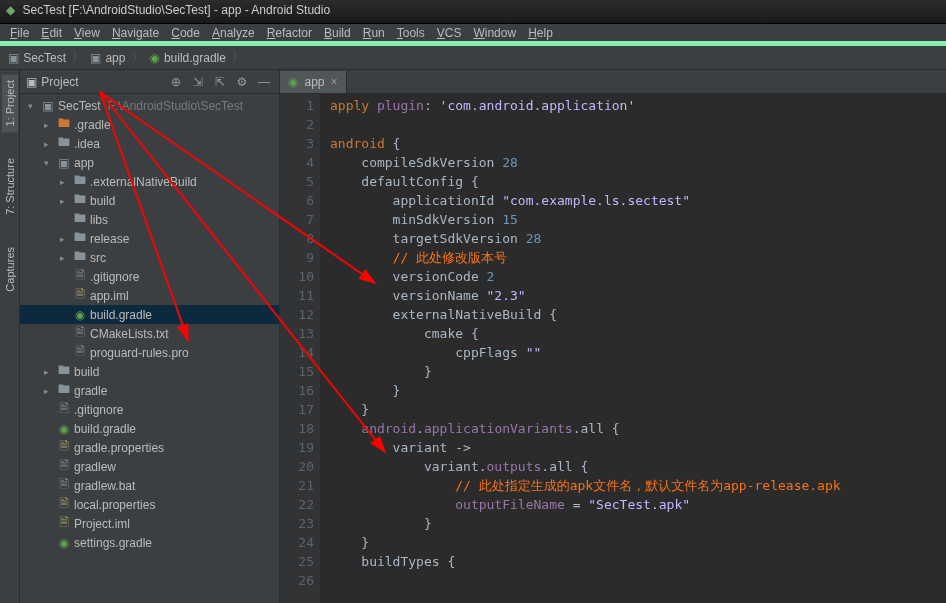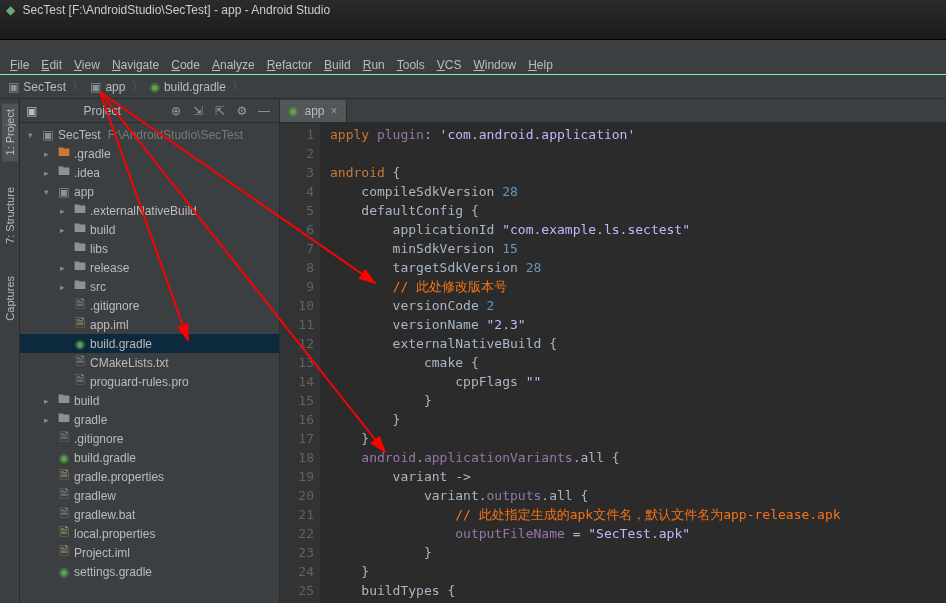--- a/index.html
+++ b/index.html
@@ -1,31 +1,31 @@
 <!DOCTYPE html>
 <html><head>
 <meta charset="utf-8">
 <style>
 * { margin: 0; padding: 0; box-sizing: border-box; }
 body { font-family: "Segoe UI", Arial, sans-serif; font-size: 12px; background: #3c3f41; color: #bbbbbb; width: 946px; height: 603px; overflow: hidden; position: relative; }
-.titlebar { height: 40px; background: linear-gradient(#2b2b2b,#1a1a1a); color: #cccccc; padding: 3px 6px; font-size: 12px; border-bottom: 1px solid #000; }
+.titlebar { height: 24px; background: linear-gradient(#2b2b2b,#1a1a1a); color: #cccccc; padding: 3px 6px; font-size: 12px; border-bottom: 1px solid #000; }
 .titlebar .icon { color: #6aab73; margin-right: 4px; }
-.menubar { height: 22px; background: #3c3f41; border-bottom: 1px solid #86efac; padding: 0 4px; display: flex; align-items: flex-end; margin-top: 13px; }
+.menubar { height: 22px; background: #3c3f41; border-bottom: 5px solid #86efac; padding: 0 4px; display: flex; align-items: flex-start; }
 .menubar .item { padding: 2px 6px; cursor: pointer; color: #bbbbbb; }
 .menubar .item u { text-decoration: underline; }
 .breadcrumb { height: 24px; background: #3c3f41; border-bottom: 1px solid #2b2b2b; display: flex; align-items: center; padding: 0 4px; }
 .bc-item { display: flex; align-items: center; padding: 0 4px; gap: 4px; }
 .bc-sep { color: #666; margin: 0 2px; }
 .mainarea { display: flex; height: calc(603px - 22px - 22px - 24px); }
 .leftgutter { width: 20px; background: #3c3f41; border-right: 1px solid #2b2b2b; display: flex; flex-direction: column; align-items: center; padding-top: 4px; gap: 20px; }
 .leftgutter .tab { writing-mode: vertical-rl; transform: rotate(180deg); padding: 6px 2px; font-size: 11px; color: #bbbbbb; cursor: pointer; }
 .leftgutter .tab.active { background: #4e5254; }
 .projectpanel { width: 260px; background: #3c3f41; display: flex; flex-direction: column; border-right: 1px solid #2b2b2b; }
 .projectheader { height: 24px; border-bottom: 1px solid #2b2b2b; display: flex; align-items: center; padding: 0 6px; gap: 4px; }
-.projectheader .title { flex: 1; text-align: center; }
+.projectheader .title { flex: 1; }
 .projectheader .btn { width: 18px; text-align: center; color: #999; cursor: pointer; }
 .tree { flex: 1; overflow: auto; padding: 2px 0; }
 .node { display: flex; align-items: center; height: 19px; padding-left: 8px; cursor: pointer; gap: 3px; white-space: nowrap; }
 .node.selected { background: #0d293e; }
 .arrow { width: 10px; color: #888; font-size: 9px; }
 .ficon { width: 14px; display: inline-flex; justify-content: center; }
 .fname { color: #bbbbbb; }
 .fpath { color: #787878; margin-left: 4px; }
 .editorarea { flex: 1; display: flex; flex-direction: column; background: #2b2b2b; }
 .editortabs { height: 24px; background: #3c3f41; border-bottom: 1px solid #2b2b2b; display: flex; align-items: flex-end; }

